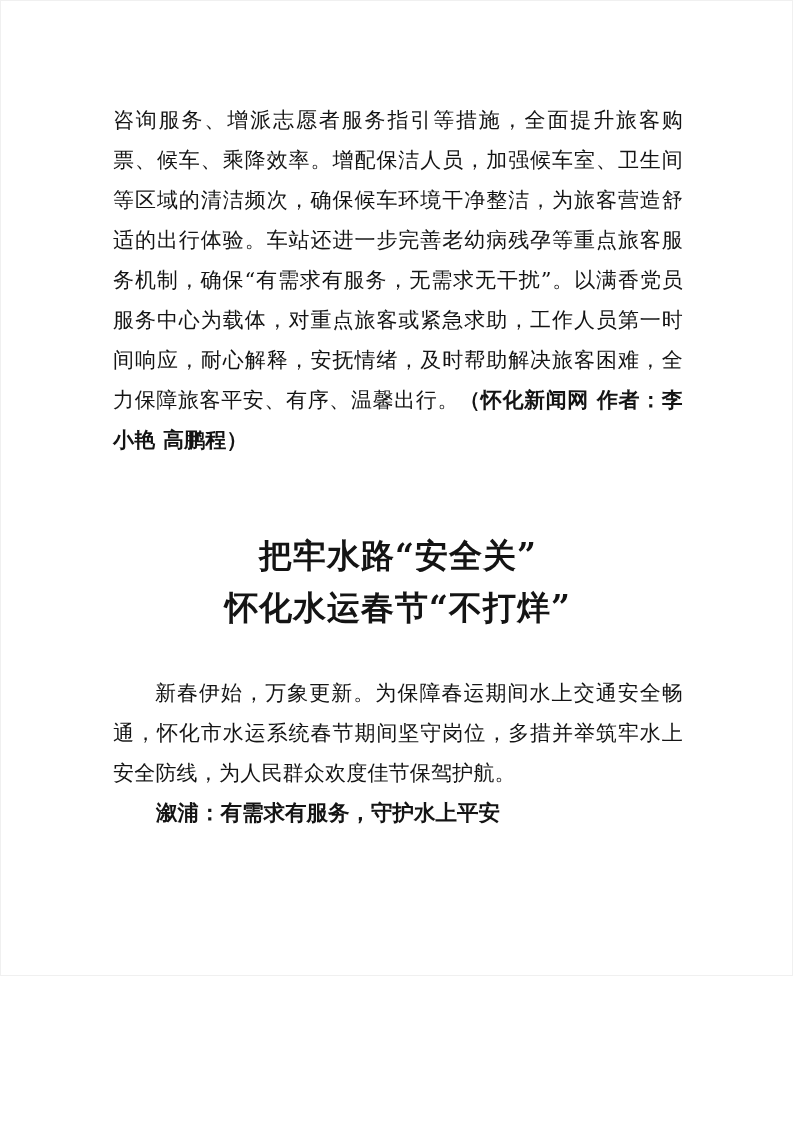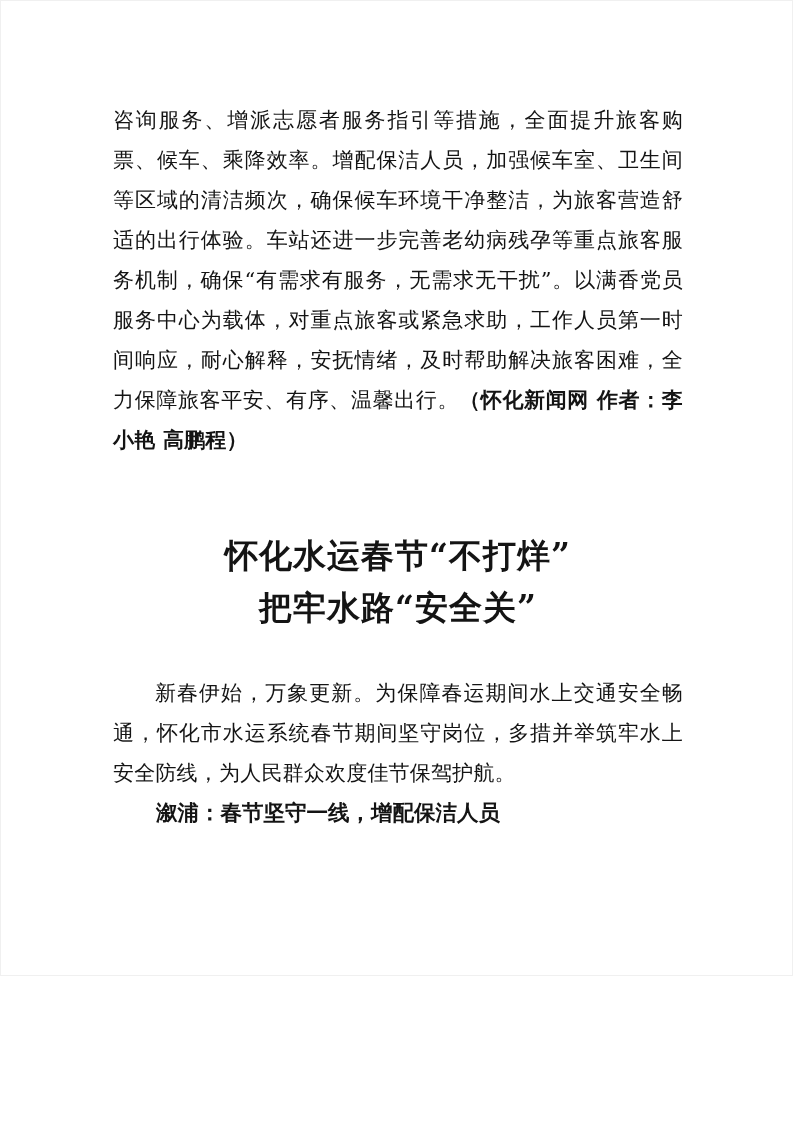--- a/index.html
+++ b/index.html
@@ -62,25 +62,25 @@
 </style>
 </head>
 <body>
 
 <div class="page">
   <div class="content">
 
     <p class="body-para"><span>咨询服务、增派志愿者服务指引等措施，全面提升旅客购票、候车、乘降效率。增配保洁人员，加强候车室、卫生间等区域的清洁频次，确保候车环境干净整洁，为旅客营造舒适的出行体验。车站还进一步完善老幼病残孕等重点旅客服务机制，确保“有需求有服务，无需求无干扰”。以满香党员服务中心为载体，对重点旅客或紧急求助，工作人员第一时间响应，耐心解释，安抚情绪，及时帮助解决旅客困难，全力保障旅客平安、有序、温馨出行。</span><span class="credit">（怀化新闻网 作者：李小艳 高鹏程）</span></p>
 
     <h1 class="article-title">
+      <div>把牢水路“安全关”</div>
       <div>怀化水运春节“不打烊”</div>
-      <div>把牢水路“安全关”</div>
     </h1>
 
     <p class="body-para indent intro-para">新春伊始，万象更新。为保障春运期间水上交通安全畅通，怀化市水运系统春节期间坚守岗位，多措并举筑牢水上安全防线，为人民群众欢度佳节保驾护航。</p>
 
-    <p class="subhead">溆浦：春节坚守一线，增配保洁人员</p>
+    <p class="subhead">溆浦：有需求有服务，守护水上平安</p>
 
 
   </div>
 
   <div class="page-number">7</div>
 </div>
 
 </body></html>

